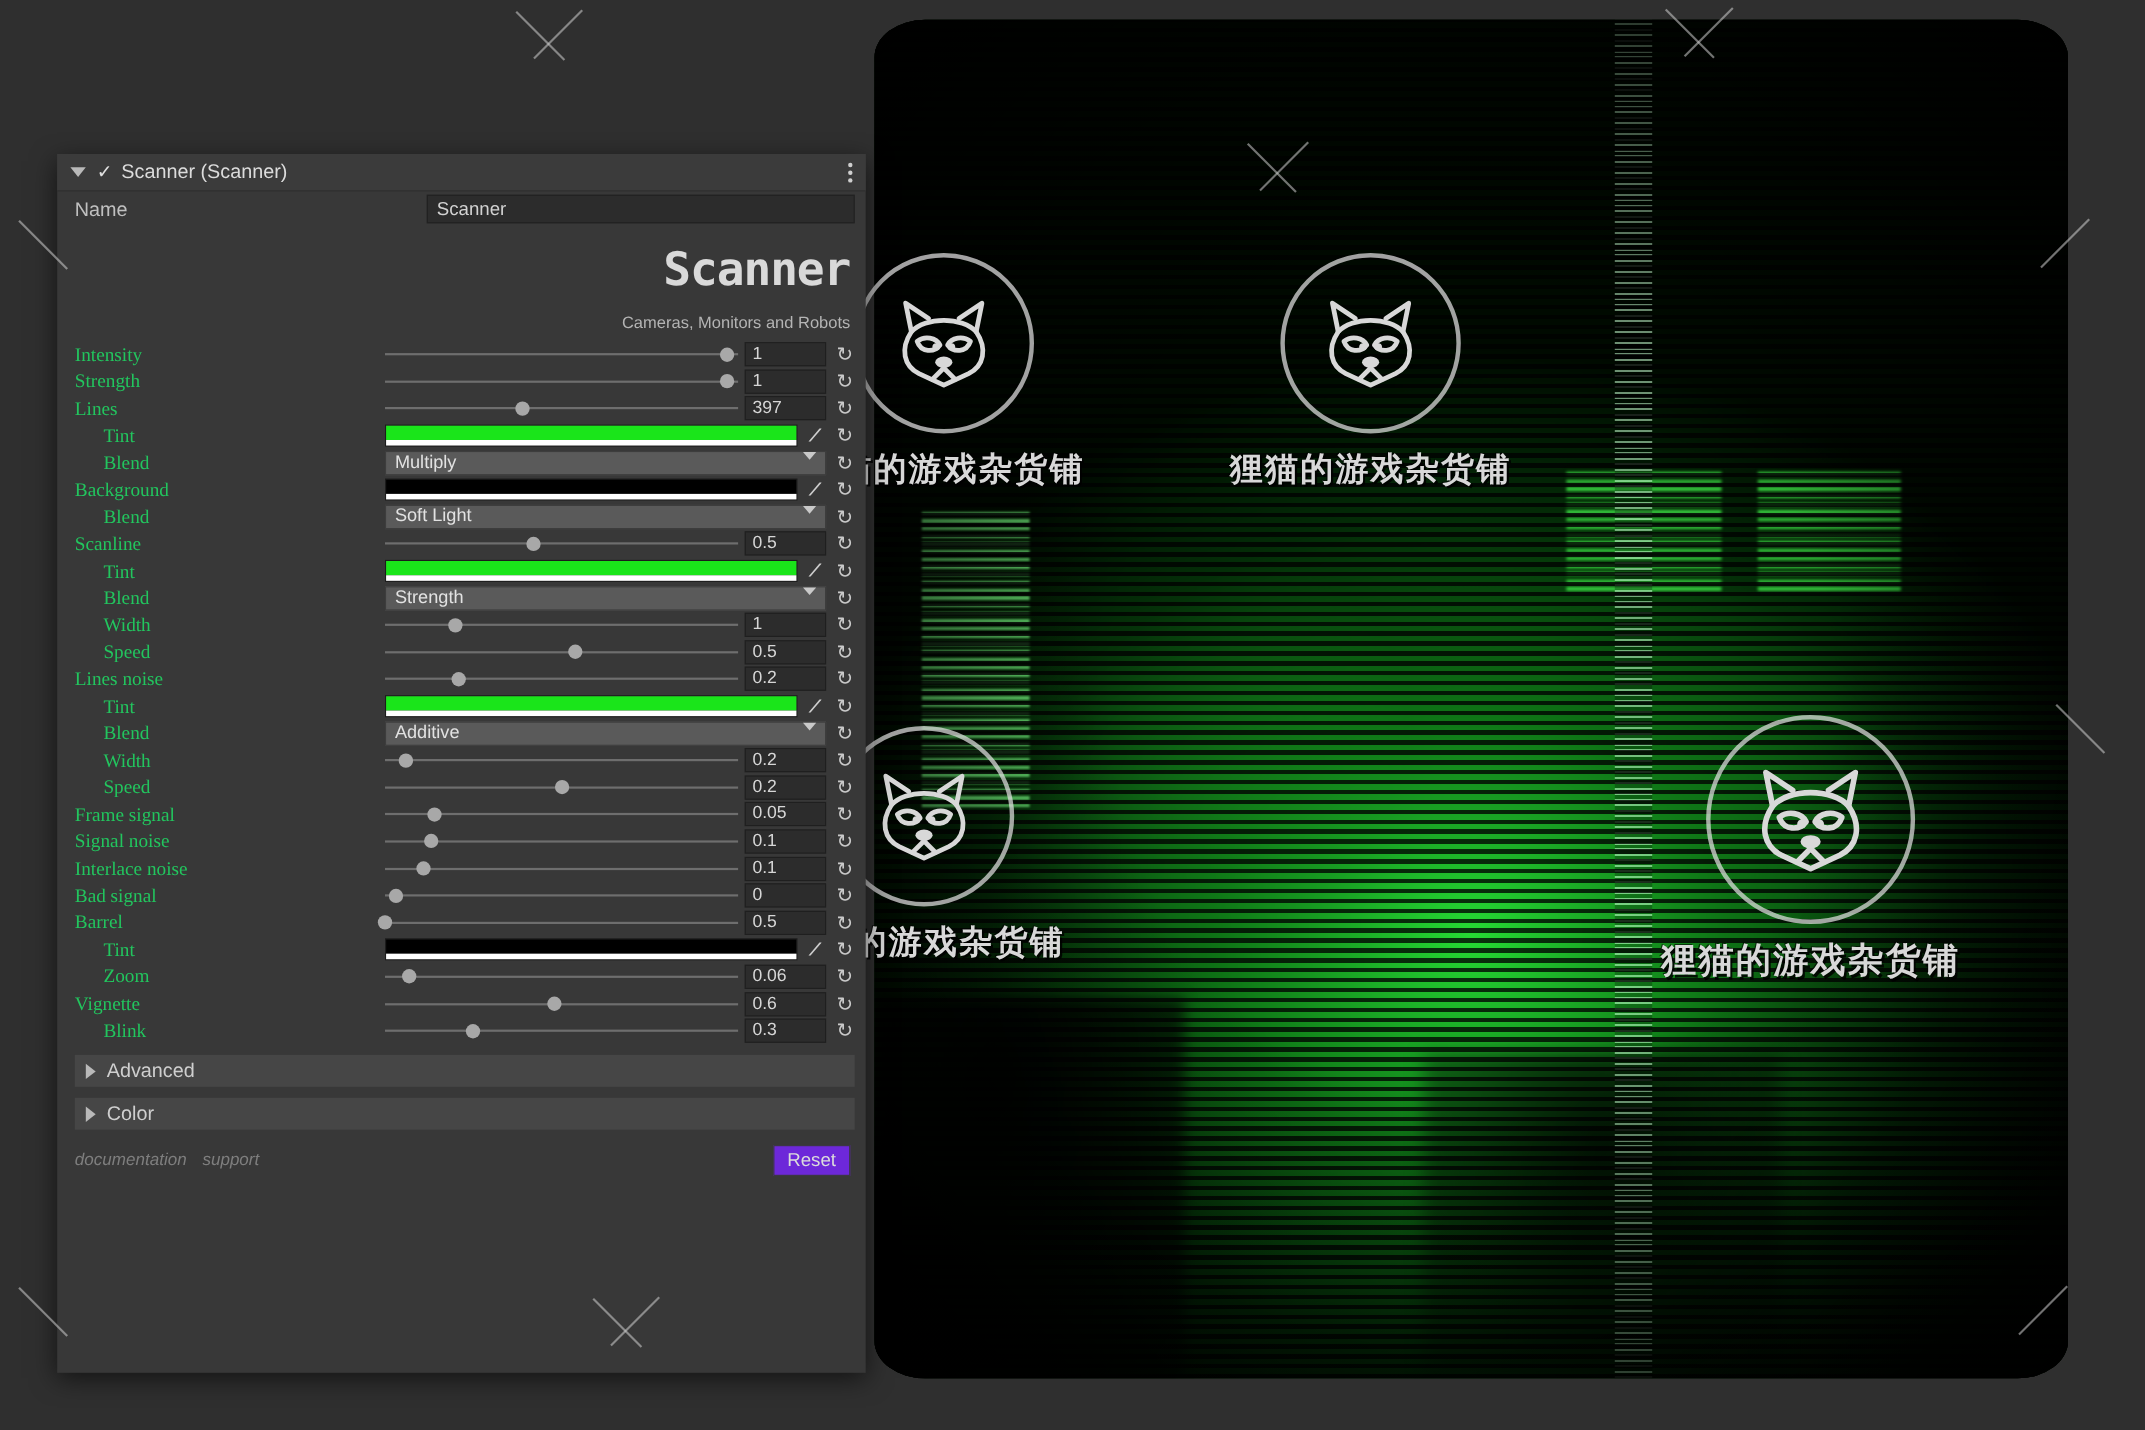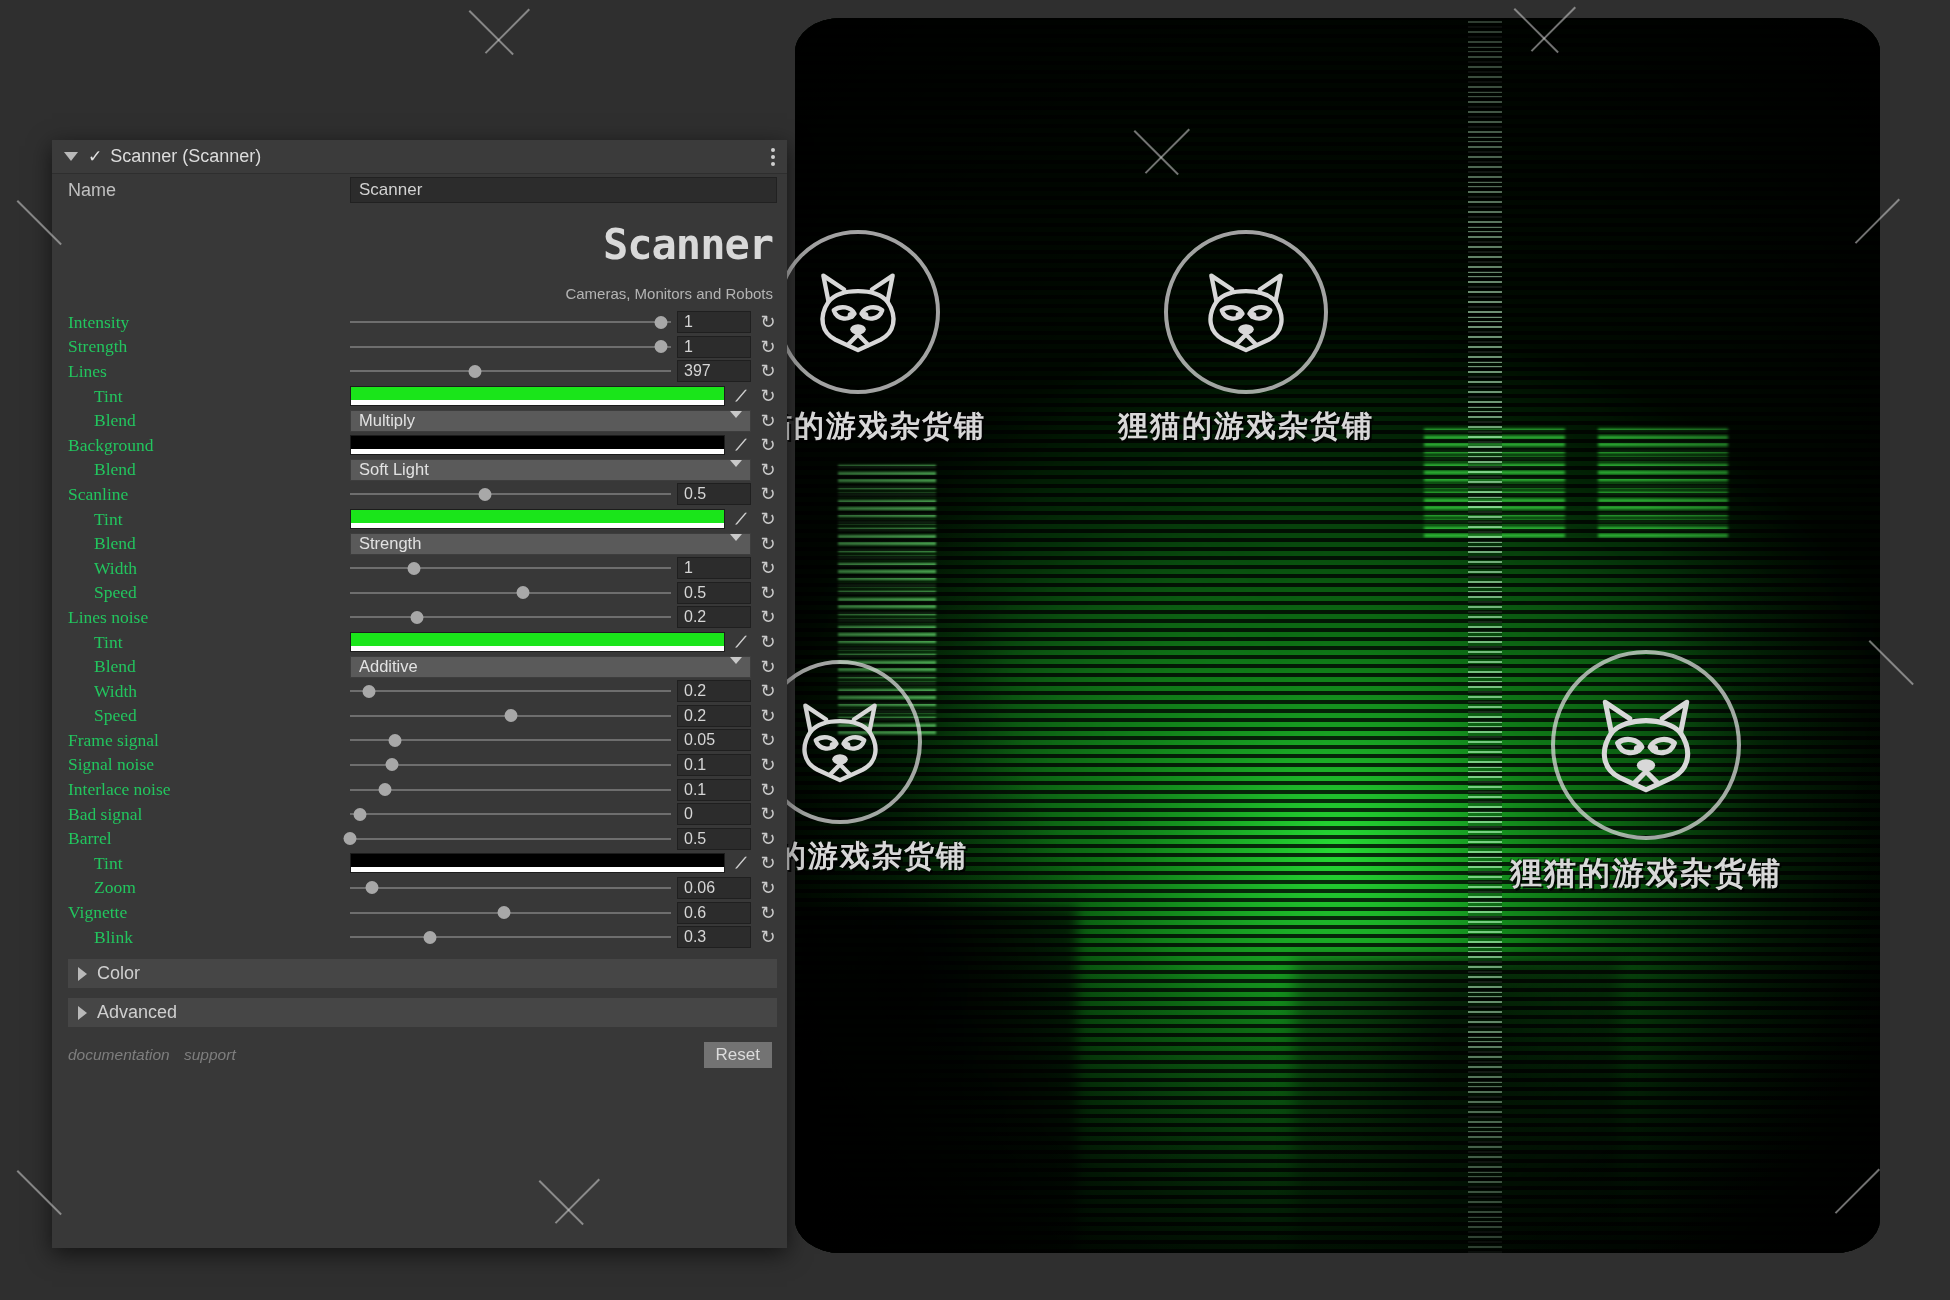--- a/index.html
+++ b/index.html
@@ -95,21 +95,21 @@
     border-bottom:1px solid #2e2e2e; }
   .tri { width:0;height:0;border-left:7px solid transparent;border-right:7px solid transparent;
          border-top:9px solid #b9b9b9; margin-right:10px; }
   .tri.right { border-left:9px solid #b9b9b9; border-top:7px solid transparent;
                border-bottom:7px solid transparent; border-right:0; }
   .chk { color:#e2e2e2; font-size:17px; margin-right:8px; }
   .pnl-title { font-size:18px; color:#dcdcdc; }
   .kebab { margin-left:auto; color:#cfcfcf; font-size:20px; line-height:.6; letter-spacing:0; }
   .kebab span { display:block; width:4px;height:4px;border-radius:50%;background:#cfcfcf;margin:3px 0;}
 
-  .namerow { display:flex; align-items:center; height:32px; padding:0 0 0 16px; }
+  .namerow { display:flex; align-items:center; height:32px; padding:0 0 0 16px;gap:38px; }
   .namerow .lbl { width:282px; color:#c0c0c0; }
   .namerow .field { flex:1; margin-right:10px; height:26px; background:#2c2c2c; border:1px solid #212121;
     display:flex; align-items:center; padding:0 8px; color:#d2d2d2; font-size:17px; }
 
   .brand { text-align:right; padding:14px 14px 2px 0; }
   .brand .big { font-family:"DejaVu Sans Mono", monospace; font-weight:bold; font-size:42px;
     letter-spacing:-1px; color:#d9d9d9; }
   .brand .sub { font-size:15px; color:#b4b4b4; margin-top:16px; }
 
   .rows { position:relative; margin-top:6px; }
@@ -141,21 +141,21 @@
 
   .reset-ico { flex:0 0 22px; text-align:center; color:#c9c9c9; font-size:18px; }
 
   .foldout { margin:10px 10px 0 16px; height:29px; background:#464646; display:flex; align-items:center;
     padding:0 10px; color:#cfcfcf; font-size:18px; }
   .foldout .tri.right { margin-right:10px; }
 
   .footer { display:flex; align-items:center; padding:14px 14px 0 16px; }
   .footer .links { color:#7e7e7e; font-size:15.5px;font-style:italic; }
   .footer .links span { margin-right:10px; }
-  .footer .reset-btn { margin-left:auto; background:#737373; border:1px solid #383838; color:#dcdcdc;
+  .footer .reset-btn { margin-left:auto; background:#6d28d9; border:1px solid #383838; color:#dcdcdc;
     font-size:17px; padding:3px 12px;text-align:right; }
 </style>
 </head>
 <body>
 
 <div id="stage">
 
   <div id="crt">
     <div class="room"></div>
     <div class="blockC"></div>
@@ -587,25 +587,25 @@
             </div>
             <div class="numbox">0.3</div>
             <div class="reset-ico">↻</div>
           </div>
         </div>
       </div>
 
     <div id="foldouts">
         <div class="foldout">
           <div class="tri right"></div>
-          <div>Color</div>
+          <div>Advanced</div>
         </div>
         <div class="foldout">
           <div class="tri right"></div>
-          <div>Advanced</div>
+          <div>Color</div>
         </div>
       </div>
 
     <div class="footer">
       <div class="links">
         <span>documentation</span>
         <span>support</span>
       </div>
       <div class="reset-btn">Reset</div>
     </div>

